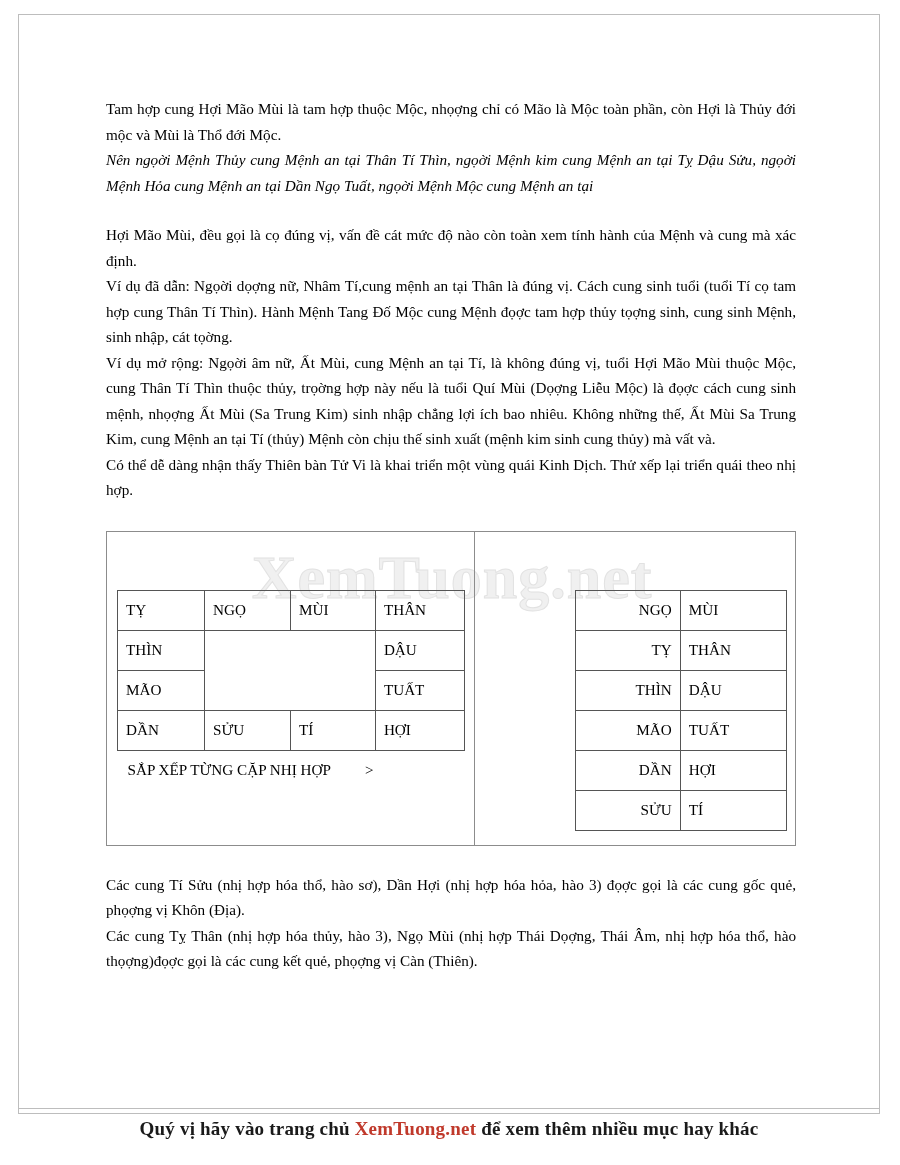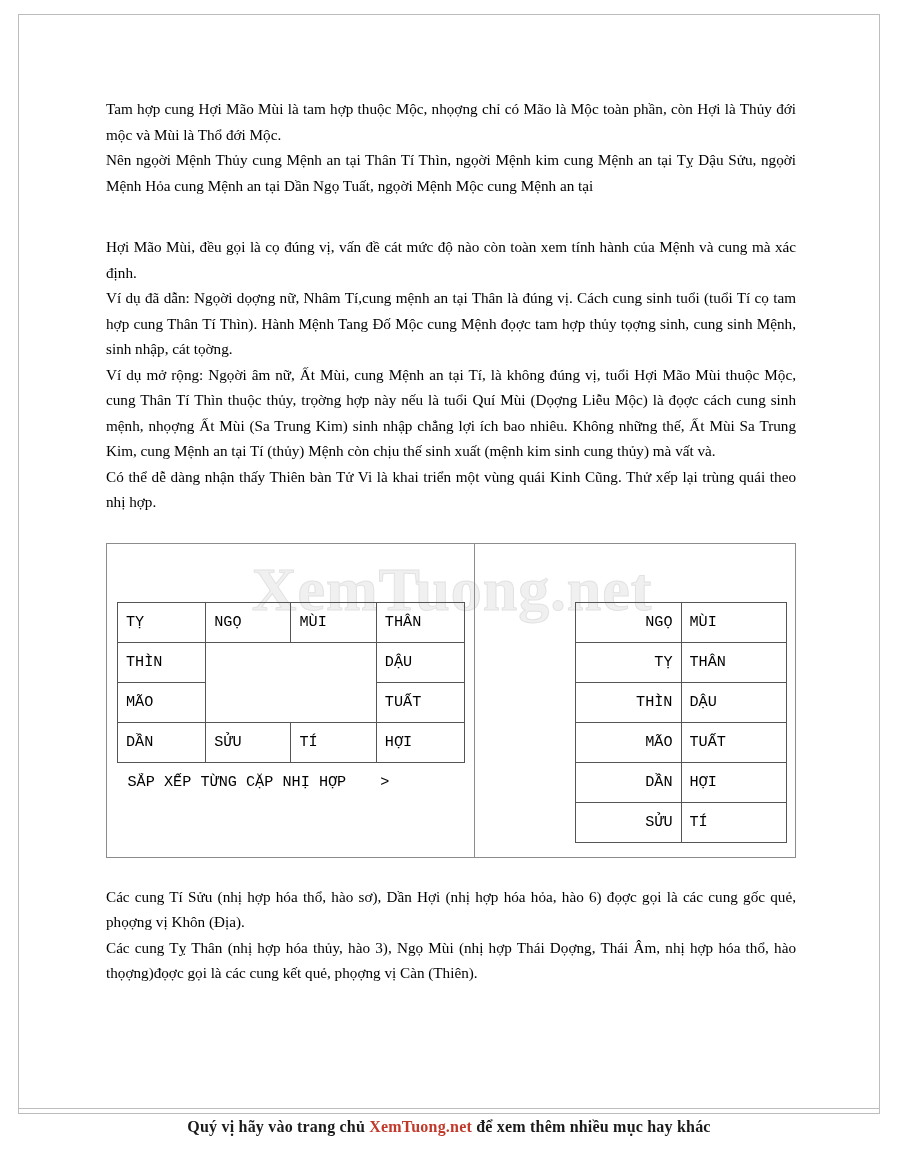--- a/index.html
+++ b/index.html
@@ -31,21 +31,22 @@
     width: 690px;
   }
   p.para {
     margin: 0 0 0 0;
     font-size: 15.2px;
     line-height: 25.5px;
     text-align: justify;
     text-justify: inter-word;
   }
   p.para.gap-after {
-    margin-bottom: 36px;
+    margin-bottom: 24px;
+    font-style: italic;
   }
   .tables-wrap {
     position: relative;
     margin-top: 28px;
     width: 690px;
     height: 315px;
     border: 1px solid #8c8c8c;
     box-sizing: border-box;
   }
   .wm {
@@ -76,21 +77,20 @@
     border-collapse: collapse;
     position: absolute;
     font-size: 15.2px;
   }
   table.grid td {
     border: 1px solid #555555;
     padding: 6px 8px 7px 8px;
     vertical-align: middle;
     height: 26px;
     background: transparent;
-    font-family: Liberation Mono, monospace;
   }
   #left-table {
     left: 10px;
     top: 58px;
     width: 348px;
   }
   #left-table td { width: 87px; }
   .caption-row td {
     height: 74px;
     border-left: 1px solid #555555;
@@ -113,21 +113,21 @@
   #right-table td.ralign { text-align: right; }
   .footer-bar {
     position: absolute;
     left: 18px;
     top: 1118px;
     width: 862px;
     text-align: center;
   }
   .footer-text {
     font-family: "Liberation Serif", serif;
-    font-size: 16px;
+    font-size: 19px;
     font-weight: bold;
     color: #1a1a1a;
     letter-spacing: 0.2px;
   }
   .footer-text .brand {
     color: #c0392b;
   }
   .footer-rule {
     position: absolute;
     left: 18px;
@@ -142,21 +142,21 @@
 
 <div class="page-frame"></div>
 
 <div class="content">
 
   <p class="para">Tam hợp cung Hợi Mão Mùi là tam hợp thuộc Mộc, nhọợng chỉ có Mão là Mộc toàn phần, còn Hợi là Thủy đới mộc và Mùi là Thổ đới Mộc.</p>
   <p class="para gap-after">Nên ngọời Mệnh Thủy cung Mệnh an tại Thân Tí Thìn, ngọời Mệnh kim cung Mệnh an tại Tỵ Dậu Sửu, ngọời Mệnh Hỏa cung Mệnh an tại Dần Ngọ Tuất, ngọời Mệnh Mộc cung Mệnh an tại</p>
   <p class="para">Hợi Mão Mùi, đều gọi là cọ đúng vị, vấn đề cát mức độ nào còn toàn xem tính hành của Mệnh và cung mà xác định.</p>
   <p class="para">Ví dụ đã dẫn: Ngọời dọợng nữ, Nhâm Tí,cung mệnh an tại Thân là đúng vị. Cách cung sinh tuổi (tuổi Tí cọ tam hợp cung Thân Tí Thìn). Hành Mệnh Tang Đố Mộc cung Mệnh đọợc tam hợp thủy tọợng sinh, cung sinh Mệnh, sinh nhập, cát tọờng.</p>
   <p class="para">Ví dụ mở rộng: Ngọời âm nữ, Ất Mùi, cung Mệnh an tại Tí, là không đúng vị, tuổi Hợi Mão Mùi thuộc Mộc, cung Thân Tí Thìn thuộc thủy, trọờng hợp này nếu là tuổi Quí Mùi (Dọợng Liễu Mộc) là đọợc cách cung sinh mệnh, nhọợng Ất Mùi (Sa Trung Kim) sinh nhập chẳng lợi ích bao nhiêu. Không những thế, Ất Mùi Sa Trung Kim, cung Mệnh an tại Tí (thủy) Mệnh còn chịu thế sinh xuất (mệnh kim sinh cung thủy) mà vất và.</p>
-  <p class="para">Có thể dễ dàng nhận thấy Thiên bàn Tử Vi là khai triển một vùng quái Kinh Cũng. Thử xếp lại trùng quái theo nhị hợp.</p>
+  <p class="para">Có thể dễ dàng nhận thấy Thiên bàn Tử Vi là khai triển một vùng quái Kinh Dịch. Thử xếp lại triển quái theo nhị hợp.</p>
 
   <div class="tables-wrap">
     <div class="wm">XemTuong.net</div>
     <div class="divider-v"></div>
 
     <table class="grid" id="left-table">
       <tbody>
           <tr>
         <td>TỴ</td>
         <td>NGỌ</td>
@@ -217,21 +217,21 @@
       <tr>
         <td class="ralign">SỬU</td>
         <td>TÍ</td>
       </tr>
     </tbody>
       </table>
   </div>
 
   <div style="height:26px;"></div>
 
-  <p class="para">Các cung Tí Sửu (nhị hợp hóa thổ, hào sơ), Dần Hợi (nhị hợp hóa hỏa, hào 6) đọợc gọi là các cung gốc quẻ, phọợng vị Khôn (Địa).</p>
+  <p class="para">Các cung Tí Sửu (nhị hợp hóa thổ, hào sơ), Dần Hợi (nhị hợp hóa hỏa, hào 3) đọợc gọi là các cung gốc quẻ, phọợng vị Khôn (Địa).</p>
   <p class="para">Các cung Tỵ Thân (nhị hợp hóa thủy, hào 3), Ngọ Mùi (nhị hợp Thái Dọợng, Thái Âm, nhị hợp hóa thổ, hào thọợng)đọợc gọi là các cung kết quẻ, phọợng vị Càn (Thiên).</p>
 
 </div>
 
 <div class="footer-rule"></div>
 <div class="footer-bar">
   <span class="footer-text"><span>Quý vị hãy vào trang chủ </span><span class="brand">XemTuong.net</span><span> để xem thêm nhiều mục hay khác</span></span>
 </div>
 
 </body></html>

